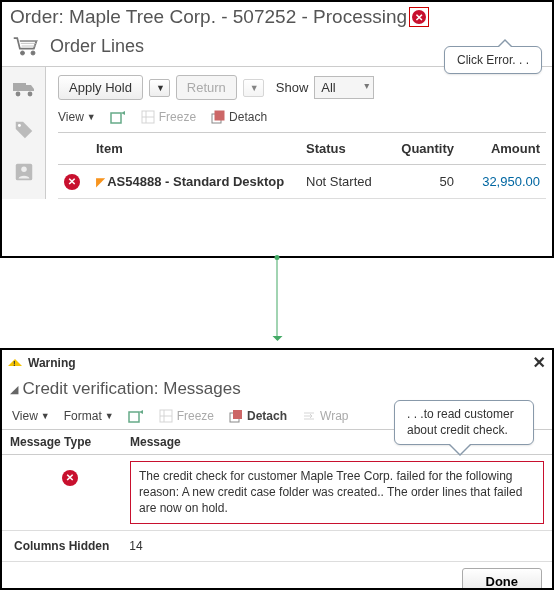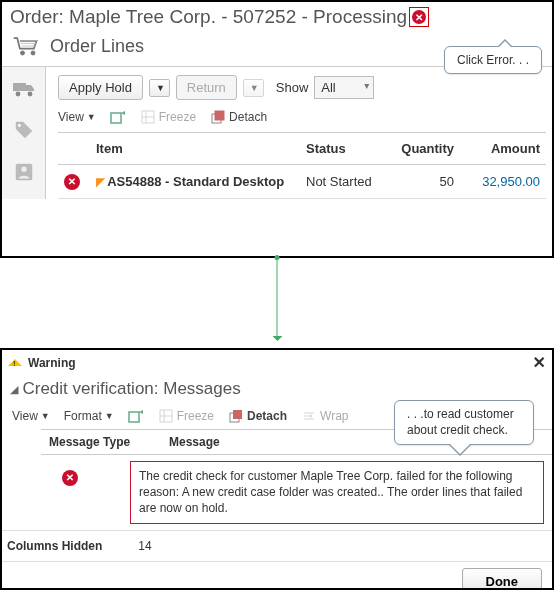--- a/index.html
+++ b/index.html
@@ -181,30 +181,30 @@
   }
   .warn-left { display:flex; align-items:center; gap:6px;}
   .warn-tri { width:0;height:0;border:7px solid transparent;border-bottom-color:#f5c400;border-top:none; position:relative;}
   .warn-tri::after { content:"!"; position:absolute; left:-2px; top:0px; font-size:8px; color:#333; font-weight:bold;}
   .close-x { font-size:16px; cursor:pointer; font-weight:bold;}
   .sect-title { font-size:17px; color:#555; padding:4px 8px; display:flex; align-items:center; gap:4px;}
   .disc { font-size:11px; color:#666; transform: rotate(0deg);}
   .toolbar2 { display:flex; align-items:center; gap:14px; padding:6px 10px; font-size:12px; color:#444;}
   .toolbar2 .link { cursor:pointer; display:inline-flex; align-items:center; gap:3px;}
   .toolbar2 .wrap { color:#aaa;}
-  .msg-head { display:flex; border-top:1px solid #ccc; border-bottom:1px solid #ccc; font-weight:bold; font-size:12px;margin-left:39px;}
+  .msg-head { display:flex; border-top:1px solid #ccc; border-bottom:1px solid #ccc; font-weight:bold; font-size:12px;}
   .msg-head > div { padding:5px 8px;}
   .mh-type { width:120px;}
   .mh-msg { flex:1;}
   .msg-row { display:flex; padding:6px 8px; align-items:flex-start;}
   .msg-type-cell { width:120px; text-align:center; padding-top:8px;}
   .msg-text {
     flex:1; border:1px solid #c8102e; padding:6px 8px; font-size:12px; line-height:1.35;
   }
-  .cols-row { display:flex; padding:8px 5px; font-size:12px; font-weight:bold; gap:36px; border-top:1px solid #ddd;}
+  .cols-row { display:flex; padding:8px 12px; font-size:12px; font-weight:bold; gap:20px; border-top:1px solid #ddd;}
   .cols-row span:last-child { font-weight:normal;}
   .done-row { text-align:right; padding:6px 10px 8px; border-top:1px solid #ddd;}
   .done-btn {
     background:linear-gradient(#fff,#e8e8e8); border:1px solid #aaa; border-radius:3px;
     padding:5px 23px; font-size:13px; font-weight:bold; cursor:pointer;
   }
 </style>
 </head>
 <body>
 

